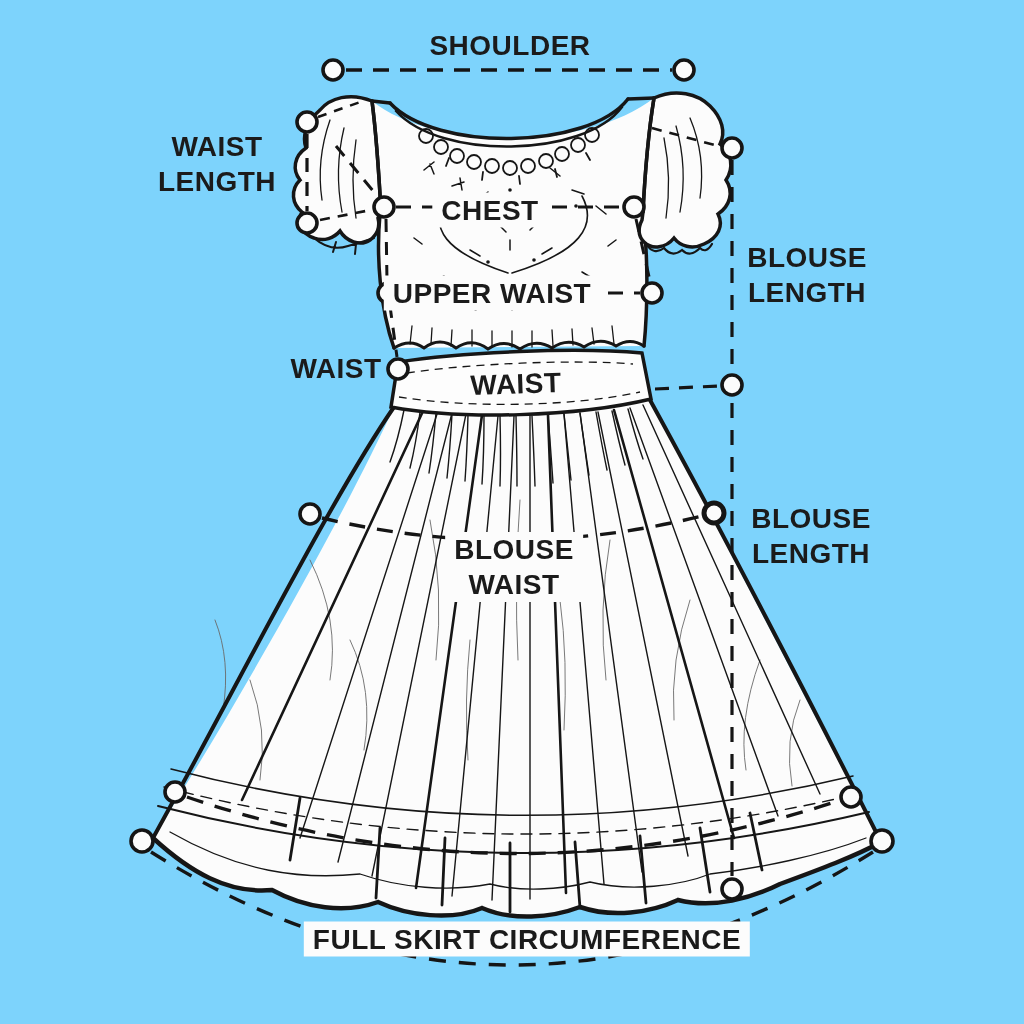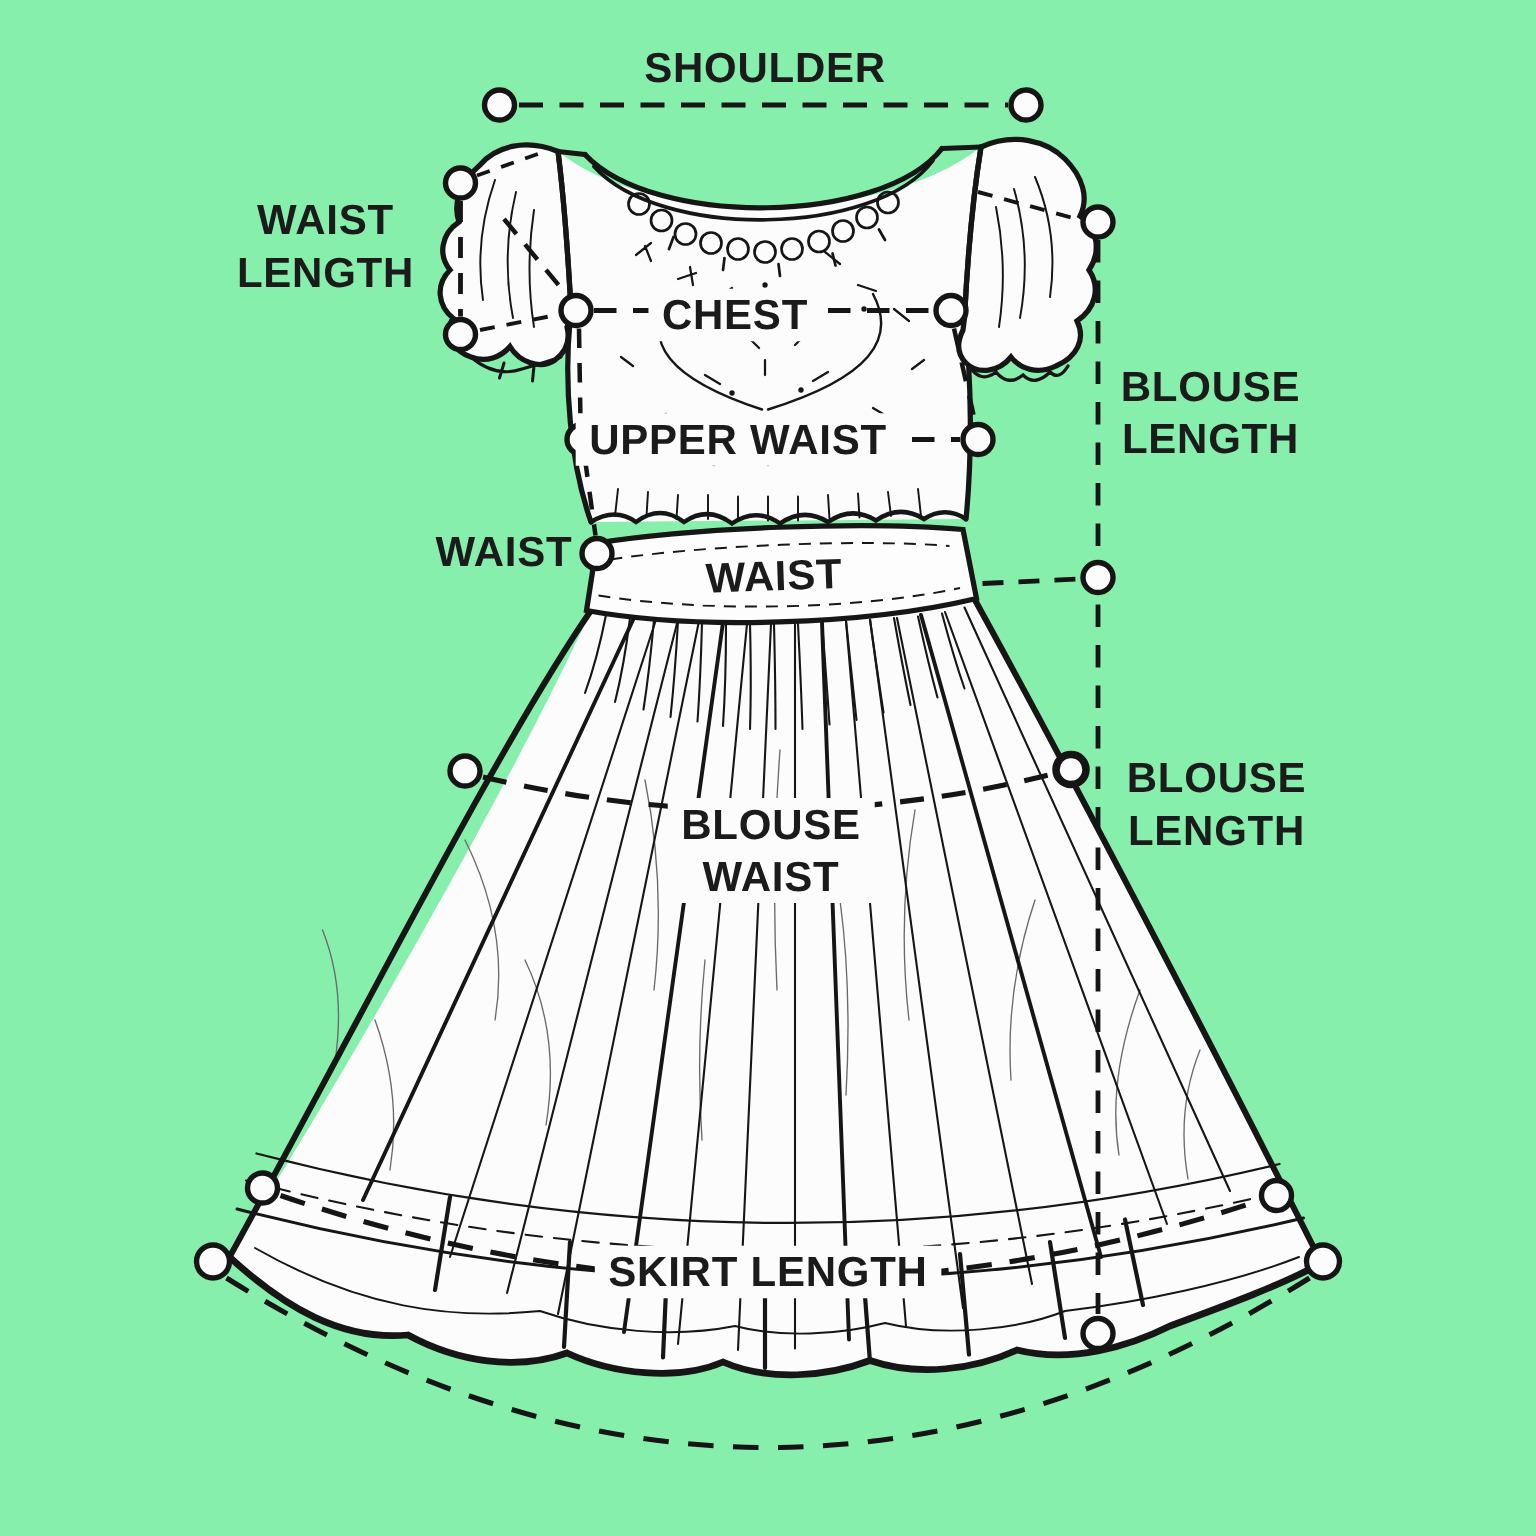--- a/index.html
+++ b/index.html
@@ -1,19 +1,19 @@
 <!DOCTYPE html>
 <html><head>
 <meta charset="utf-8">
 <style>
   html,body{margin:0;padding:0;}
   body{background:#e8e8e8;}
   .stage{
     position:relative;width:1024px;height:1024px;margin:0 auto;
-    background:#86efac;overflow:hidden;
+    background:#7dd3fc;overflow:hidden;
     font-family:"Liberation Sans","DejaVu Sans",sans-serif;
   }
   svg.drawing{position:absolute;left:0;top:0;width:1024px;height:1024px;}
   .label{
     position:absolute;
     transform:translate(-50%,-50%);
     font-weight:700;font-size:28px;line-height:35px;
     letter-spacing:.5px;color:#1b1b1b;
     white-space:nowrap;text-align:center;z-index:5;
   }
@@ -197,16 +197,16 @@
   <div class="label halo" style="left:514px;top:567px;">
     <span class="ln">BLOUSE</span>
     <span class="ln">WAIST</span>
   </div>
 
   <div class="label" style="left:811px;top:536px;">
     <span class="ln">BLOUSE</span>
     <span class="ln">LENGTH</span>
   </div>
 
-  <div class="label halo" style="left:512px;top:848px;">SKIRT LENGTH</div>
-
+
+  <div class="label halo" style="left:527px;top:939px;">FULL SKIRT CIRCUMFERENCE</div>
 
 </div>
 
 </body></html>

